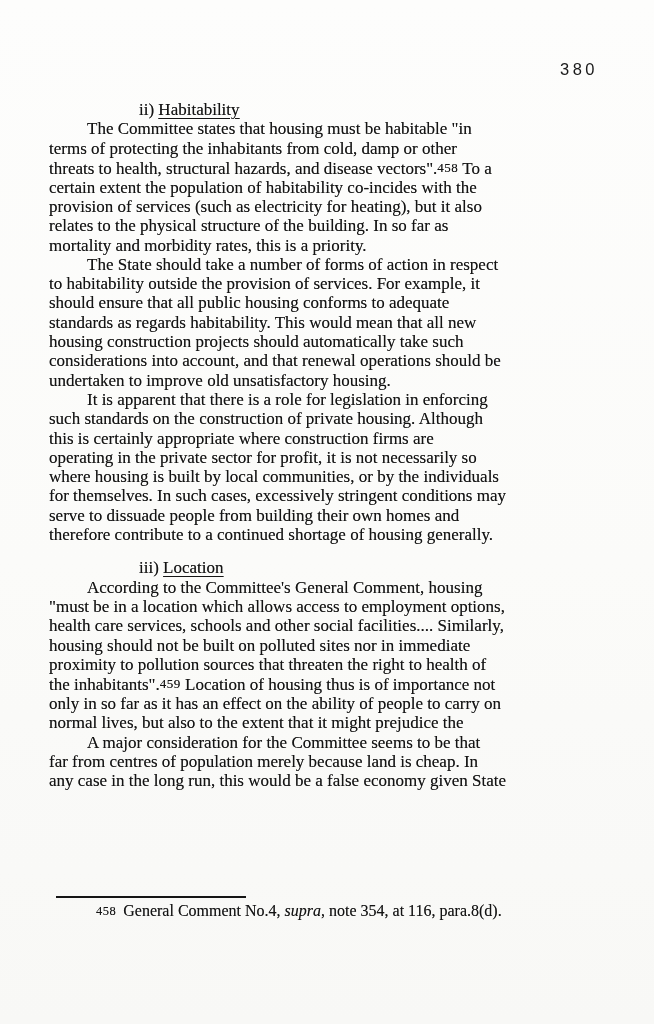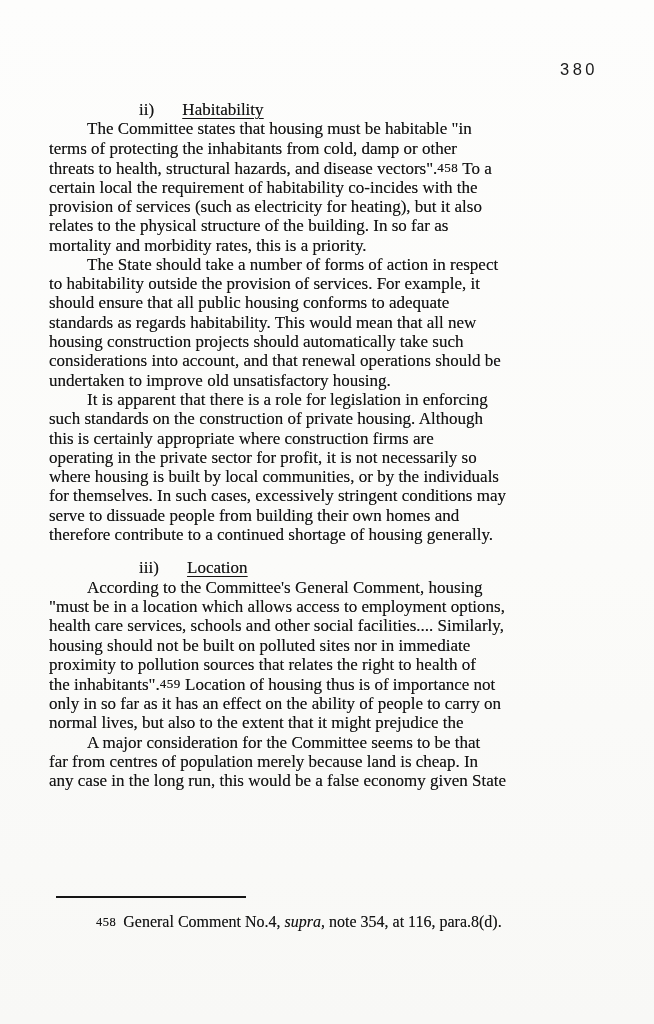--- a/index.html
+++ b/index.html
@@ -35,21 +35,20 @@
     font-size: 17px;
     line-height: 19.3px;
     text-shadow: 0 0 0.5px rgba(20,20,20,0.55);
   }
   .section + .section { margin-top: 14px; }
   .heading { margin-left: 90px; white-space: pre; }
   .heading .underline {
     text-decoration: underline;
     text-decoration-thickness: 1.4px;
     text-underline-offset: 2.5px;
-    margin-left: 24px;
   }
   .line { white-space: pre; }
   .line.first { padding-left: 38px; }
   .fnref {
     font-size: 13px;
     vertical-align: 1.5px;
     letter-spacing: 0.5px;
   }
   .italic { font-style: italic; }
   .footnotes-area {
@@ -60,21 +59,21 @@
     text-shadow: 0 0 0.5px rgba(20,20,20,0.5);
   }
   .footnote-rule {
     margin-left: 56px;
     width: 190px;
     height: 2px;
     background: #151515;
   }
   .footnote {
     margin-left: 96px;
-    margin-top: 14px;
+    margin-top: 3px;
     font-size: 16px;
     line-height: 20px;
     white-space: pre;
   }
   .footnote + .footnote { margin-top: 10px; }
   .fn-num {
     font-size: 12.5px;
     vertical-align: 1px;
     letter-spacing: 0.5px;
     margin-right: 7px;
@@ -85,21 +84,21 @@
 
 <div class="page">
   <div class="page-number">380</div>
   <div class="content">
       <div class="section">
         <div class="heading"><span>ii) </span><span class="underline">Habitability</span></div>
         <div class="para">
           <div class="line first"><span>The Committee states that housing must be habitable "in</span></div>
           <div class="line"><span>terms of protecting the inhabitants from cold, damp or other</span></div>
           <div class="line"><span>threats to health, structural hazards, and disease vectors".</span><span class="fnref">458</span><span> To a</span></div>
-          <div class="line"><span>certain local the requirement of habitability co-incides with the</span></div>
+          <div class="line"><span>certain extent the population of habitability co-incides with the</span></div>
           <div class="line"><span>provision of services (such as electricity for heating), but it also</span></div>
           <div class="line"><span>relates to the physical structure of the building. In so far as</span></div>
           <div class="line"><span>mortality and morbidity rates, this is a priority.</span></div>
         </div>
         <div class="para">
           <div class="line first"><span>The State should take a number of forms of action in respect</span></div>
           <div class="line"><span>to habitability outside the provision of services. For example, it</span></div>
           <div class="line"><span>should ensure that all public housing conforms to adequate</span></div>
           <div class="line"><span>standards as regards habitability. This would mean that all new</span></div>
           <div class="line"><span>housing construction projects should automatically take such</span></div>
@@ -117,21 +116,21 @@
           <div class="line"><span>therefore contribute to a continued shortage of housing generally.</span></div>
         </div>
       </div>
       <div class="section">
         <div class="heading"><span>iii) </span><span class="underline">Location</span></div>
         <div class="para">
           <div class="line first"><span>According to the Committee's General Comment, housing</span></div>
           <div class="line"><span>"must be in a location which allows access to employment options,</span></div>
           <div class="line"><span>health care services, schools and other social facilities.... Similarly,</span></div>
           <div class="line"><span>housing should not be built on polluted sites nor in immediate</span></div>
-          <div class="line"><span>proximity to pollution sources that relates the right to health of</span></div>
+          <div class="line"><span>proximity to pollution sources that threaten the right to health of</span></div>
           <div class="line"><span>the inhabitants".</span><span class="fnref">459</span><span> Location of housing thus is of importance not</span></div>
           <div class="line"><span>only in so far as it has an effect on the ability of people to carry on</span></div>
           <div class="line"><span>normal lives, but also to the extent that it might prejudice the</span></div>
         </div>
         <div class="para">
           <div class="line first"><span>A major consideration for the Committee seems to be that</span></div>
           <div class="line"><span>far from centres of population merely because land is cheap. In</span></div>
           <div class="line"><span>any case in the long run, this would be a false economy given State</span></div>
         </div>
       </div>

